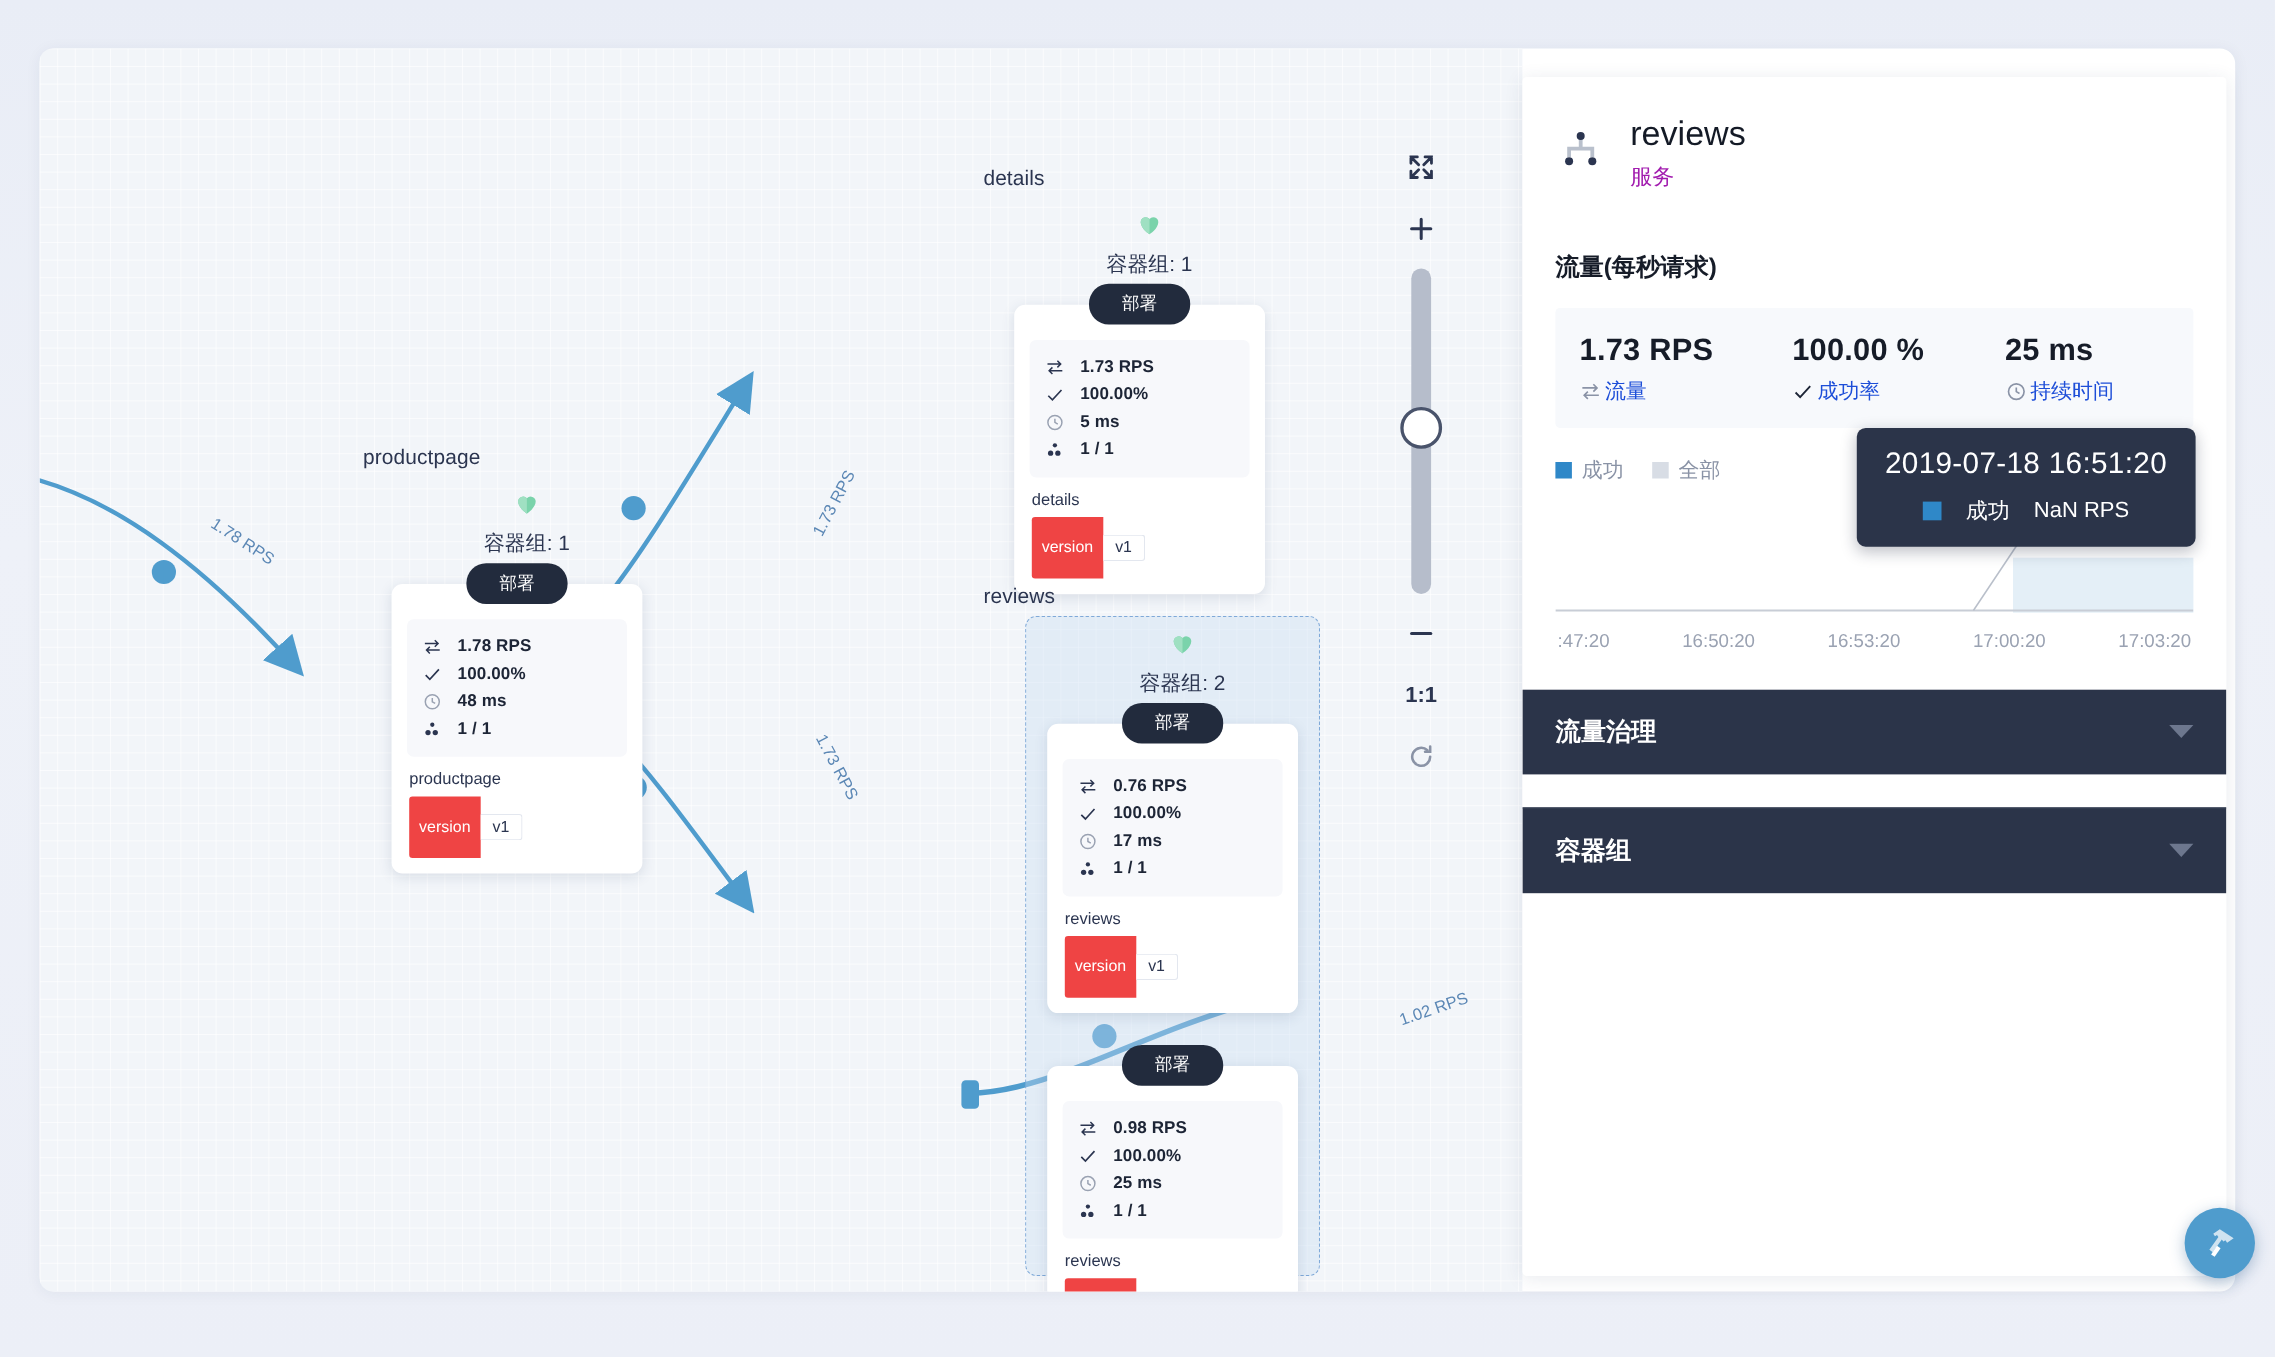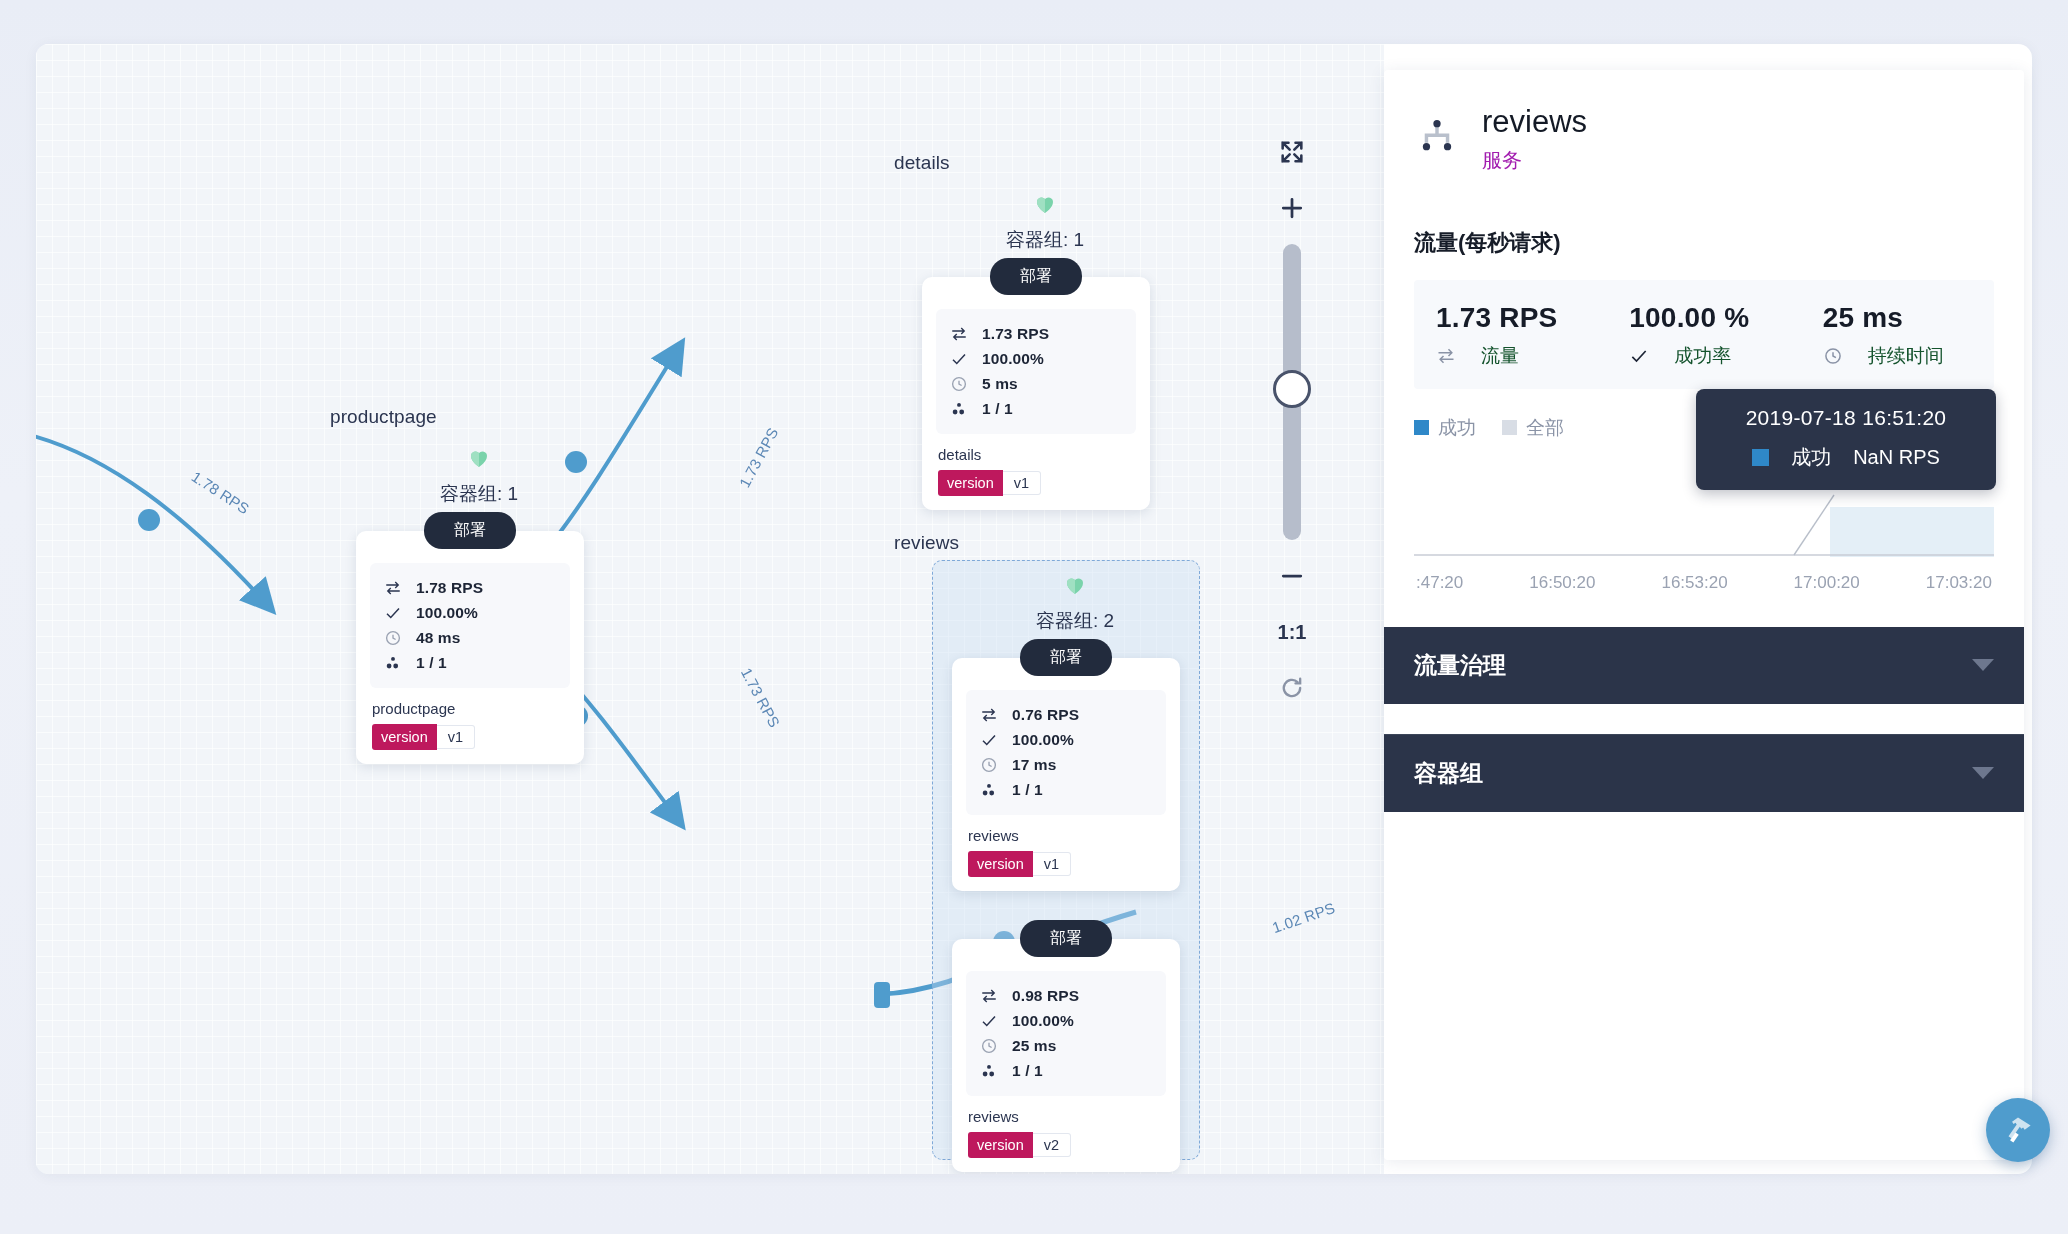--- a/index.html
+++ b/index.html
@@ -37,21 +37,21 @@
     border-radius:10px; box-shadow:0 3px 12px rgba(40,60,100,.13); padding:26px 0 14px; }
   .deploy{ position:absolute; left:50%; top:-19px; transform:translateX(-50%);
     background:#222b3d; color:#fff; font-size:16px; border-radius:18px;
     padding:8px 30px; white-space:nowrap; }
   .metrics{ background:#f7f8fb; margin:6px 14px 10px; border-radius:6px; padding:10px 0 10px 14px; }
   .mrow{ display:flex; align-items:center; gap:14px; height:20px; margin:5px 0; }
   .mrow .ic{ width:18px; height:18px; flex:none; color:#2b3550; }
   .mrow .tx{ font-size:15.5px; color:#1d2536; font-weight:600; letter-spacing:.1px; }
   .svc{ font-size:15px; color:#2b3550; padding:2px 0 7px 16px; }
   .vtag{ display:flex; align-items:center; margin-left:16px; font-size:14.5px; }
-  .vtag .k{ background:#be185d; color:#fff; padding:5px 9px; border-radius:3px 0 0 3px; }
+  .vtag .k{ background:#ef4444; color:#fff; padding:20px 9px; border-radius:3px 0 0 3px; }
   .vtag .v{ background:#fff; color:#2b3550; padding:3px 11px; border:1px solid #e3e7ef;
     border-left:none; border-radius:0 3px 3px 0; }
 
   
   .tools{ position:absolute; right:60px; top:80px; width:64px;
     display:flex; flex-direction:column; align-items:center; gap:0; }
   .tbtn{ width:56px; height:56px; display:flex; align-items:center; justify-content:center;
     color:#2b3550; cursor:pointer; }
   .slider{ width:18px; height:296px; background:#b6bdcb; border-radius:9px;
     position:relative; margin:8px 0; }
@@ -77,36 +77,36 @@
   .caret{ width:0;height:0;border-left:11px solid transparent;border-right:11px solid transparent; }
   .caret.up{ border-bottom:12px solid #222b3d; }
   .caret.down{ border-top:12px solid #6d778e; }
 
   .p-body{ padding:26px 30px 0; }
   .sec-title{ font-size:22px; font-weight:700; color:#161c28; }
   .stats{ display:flex; background:#f7f9fc; border-radius:4px;
     margin-top:22px; padding:22px 0 20px; }
   .stat{ flex:1; padding-left:22px; }
   .stat .big{ font-size:28px; font-weight:700; color:#161c28; letter-spacing:.2px; }
-  .stat .cap{ display:flex; align-items:center; gap:25px; margin-top:9px;
-    font-size:19px; color:#14532d; }
+  .stat .cap{ display:flex; align-items:center; gap:3px; margin-top:9px;
+    font-size:19px; color:#1d4ed8; }
   .stat .cap .ic{ width:20px; height:20px; color:#8a93a6; }
 
   .legend{ display:flex; align-items:center; gap:26px; margin-top:26px; }
   .lg{ display:flex; align-items:center; gap:9px; font-size:19px; color:#8a93a6; }
   .sw{ width:15px; height:15px; }
 
   .chart{ position:relative; margin-top:14px; height:112px; }
   .xaxis{ display:flex; justify-content:space-between; padding:6px 2px 0;
     font-size:17px; color:#9aa2b2; }
 
   .tip{ position:absolute; right:-2px; top:-66px; background:#2b3449; color:#fff;
     border-radius:8px; padding:17px 26px 19px; min-width:300px; z-index:5;
     box-shadow:0 4px 14px rgba(20,30,55,.28); }
-  .tip .d{ font-size:21px; text-align:center; letter-spacing:.3px; }
+  .tip .d{ font-size:27px; text-align:center; letter-spacing:.3px; }
   .tip .r{ display:flex; align-items:center; gap:22px; margin-top:14px;
     justify-content:center; font-size:20px; }
 
   .fab{ position:absolute; right:18px; bottom:72px; width:64px; height:64px;
     border-radius:50%; background:#4f9ccd; display:flex; align-items:center;
     justify-content:center; box-shadow:0 4px 14px rgba(40,90,140,.35); cursor:pointer; }
 </style>
 </head>
 <body>
 

